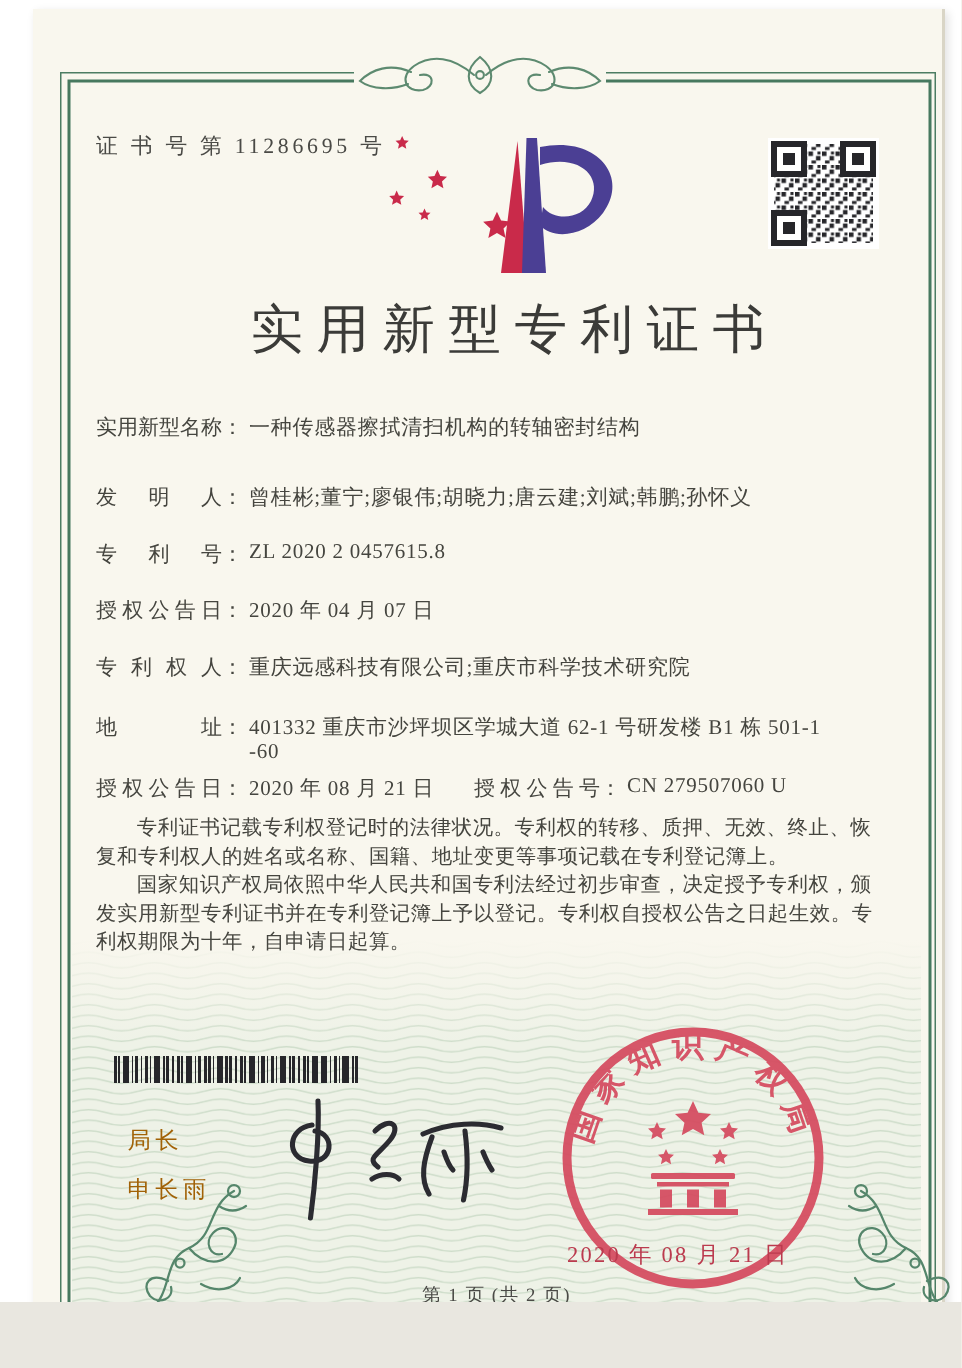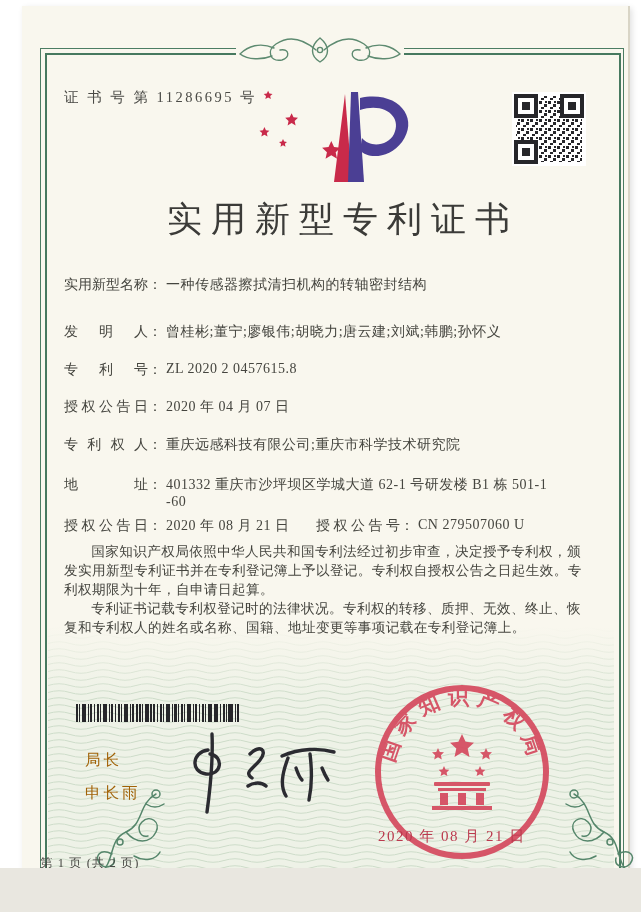--- a/index.html
+++ b/index.html
@@ -30,21 +30,21 @@
   .barcode{position:absolute;left:76px;top:704px;width:164px;height:18px;
     background:
       repeating-linear-gradient(90deg,#26262a 0 1px,transparent 1px 3px),
       repeating-linear-gradient(90deg,#26262a 0 2px,transparent 2px 7px),
       repeating-linear-gradient(90deg,transparent 0 9px,#26262a 9px 10px,transparent 10px 13px);}
   .officer{position:absolute;left:85px;top:750px;font-size:15.5px;color:#a16207;letter-spacing:3px;}
   .officer div{margin-bottom:12px;}
   .signature{position:absolute;left:182px;top:724px;}
   .seal{position:absolute;left:372px;top:682px;opacity:.92;}
   .seal-date{position:absolute;left:378px;top:827px;font-size:15px;color:#bb3a4e;letter-spacing:1.5px;}
-  .page-no{position:absolute;left:40px;top:855px;width:582px;text-align:left;font-size:12.5px;color:#4a4a46;letter-spacing:1px;}
+  .page-no{position:absolute;left:40px;top:855px;width:582px;text-align:center;font-size:12.5px;color:#4a4a46;letter-spacing:1px;}
   .back-note{position:absolute;left:40px;top:885px;width:582px;text-align:center;
              font-size:13.5px;color:#3f4b43;letter-spacing:2px;}
   svg{display:block;}
 </style>
 </head>
 <body>
 
 <div class="screen">
   <div class="paper"></div>
 
@@ -162,22 +162,22 @@
     </div>
     <div class="frow" style="top:517px">
       <span class="flabel">授权公告日</span><span class="fcolon">：</span><span class="fvalue">2020 年 08 月 21 日</span>
       <span class="pair2">
         <span class="flabel">授权公告号</span><span class="fcolon">：</span><span class="fvalue">CN 279507060 U</span>
       </span>
     </div>
   </div>
 
   <div class="paras">
+    <p>专利证书记载专利权登记时的法律状况。专利权的转移、质押、无效、终止、恢复和专利权人的姓名或名称、国籍、地址变更等事项记载在专利登记簿上。</p>
     <p>国家知识产权局依照中华人民共和国专利法经过初步审查，决定授予专利权，颁发实用新型专利证书并在专利登记簿上予以登记。专利权自授权公告之日起生效。专利权期限为十年，自申请日起算。</p>
-    <p>专利证书记载专利权登记时的法律状况。专利权的转移、质押、无效、终止、恢复和专利权人的姓名或名称、国籍、地址变更等事项记载在专利登记簿上。</p>
   </div>
 
   <div class="barcode"></div>
 
   <div class="officer">
     <div>局长</div>
     <div>申长雨</div>
   </div>
 
   <svg class="signature" width="160" height="92" viewBox="0 0 160 92">

